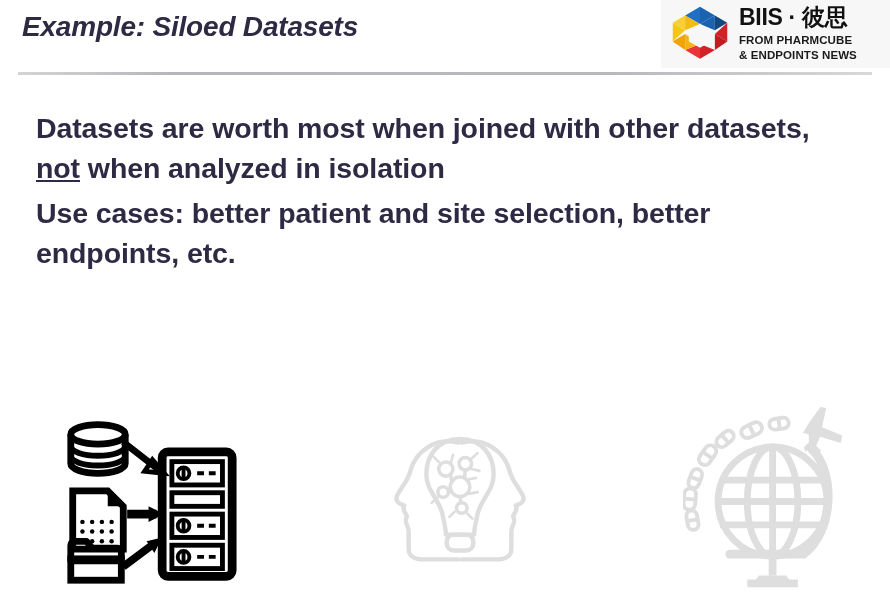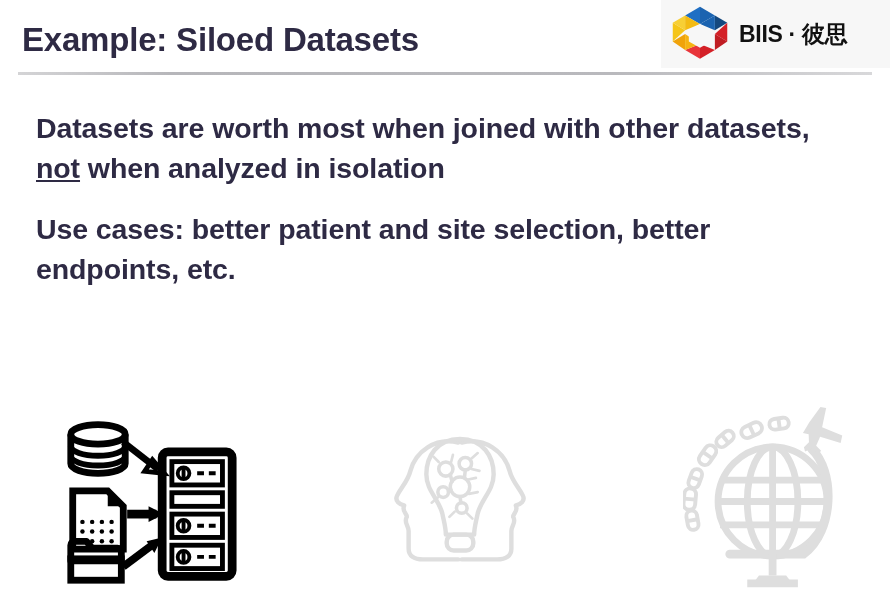--- a/index.html
+++ b/index.html
@@ -20,27 +20,28 @@
   .slide {
     position: absolute;
     inset: 0;
     background: #ffffff;
   }
 
   
   .slide-title {
     position: absolute;
     left: 22px;
-    top: 20px;
-    font-size: 33px;
+    top: 10px;
+    font-size: 28px;
     font-weight: bold;
     color: #2e2a44;
     letter-spacing: -0.2px;
     line-height: 1.2;
     white-space: nowrap;
+    font-style: italic;
   }
 
   .title-rule {
     position: absolute;
     left: 18px;
     top: 72px;
     width: 854px;
     height: 3px;
     background: linear-gradient(to right, #d4d4d6 0%, #b6b6ba 18%, #b9b9bd 70%, #d8d8da 100%);
   }
@@ -94,21 +95,21 @@
     top: 108px;
     width: 820px;
   }
   .bullet {
     color: #2e2a44;
     font-size: 28.5px;
     font-weight: bold;
     line-height: 1.42;
     letter-spacing: -0.1px;
   }
-  .bullet + .bullet { margin-top: 20px; }
+  .bullet + .bullet { margin-top: 4px; }
   .bullet u { text-decoration: underline; text-underline-offset: 2px; }
 
   
   .icon-row {
     position: absolute;
     left: 0;
     top: 400px;
     width: 890px;
     height: 201px;
   }
@@ -152,20 +153,24 @@
       <polygon points="26,76 26,50 50,66" fill="#f5b312"></polygon>
 
       <polygon points="6,62 6,32 26,44" fill="#f5c518"></polygon>
       <polygon points="6,32 26,20 26,44" fill="#f7cf35"></polygon>
       <polygon points="26,20 50,34 26,44" fill="#f3bb14"></polygon>
 
       <polygon points="50,34 68,44 68,62 50,72 32,62 32,44" fill="#f7f7f7"></polygon>
     </svg>
     <div class="logo-text">
       <div class="logo-brand">BIIS · 彼思</div>
+      <div class="logo-sub">
+        <div>FROM PHARMCUBE</div>
+        <div>&amp; ENDPOINTS NEWS</div>
+      </div>
     </div>
   </div>
 
   <div class="body-block">
 
     <div class="bullet">
       <span>Datasets are worth most when joined with other datasets, </span><u>not</u><span> when analyzed in isolation</span>
     </div>
 
     <div class="bullet">

